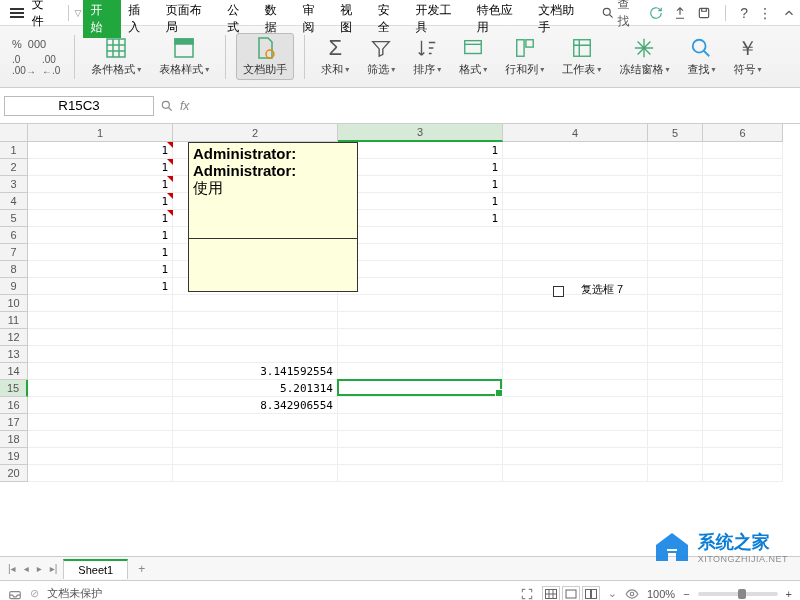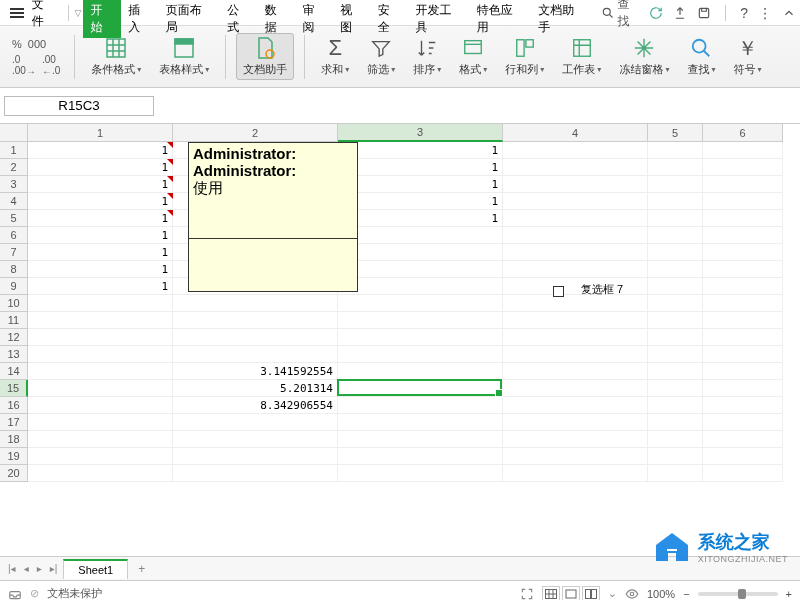--- a/index.html
+++ b/index.html
@@ -274,20 +274,28 @@
       </div>
     <div class="ribbon-label">
         <span>符号</span>
         <span class="dd-arrow">▾</span>
       </div>
   </div>
 </div>
 
 <div class="formula-bar">
   <input class="name-box" value="R15C3" style="">
+  <div class="fx-area">
+    <svg class="small-icon" viewBox="0 0 24 24" fill="none" stroke="#888" stroke-width="2">
+        <circle cx="10" cy="10" r="6"></circle>
+        <path d="M20 20l-5-5"></path>
+      </svg>
+    <span style="font-style:italic;">fx</span>
+    <input class="fx-input" style="">
+  </div>
 </div>
 
 <div class="grid-wrap">
   <div class="corner"></div>
   <div class="col-headers" id="colHeaders">
       <div class="col-h" style="width: 145px;">1</div>
       <div class="col-h" style="width: 165px;">2</div>
       <div class="col-h sel" style="width: 165px;">3</div>
       <div class="col-h" style="width: 145px;">4</div>
       <div class="col-h" style="width: 55px;">5</div>

